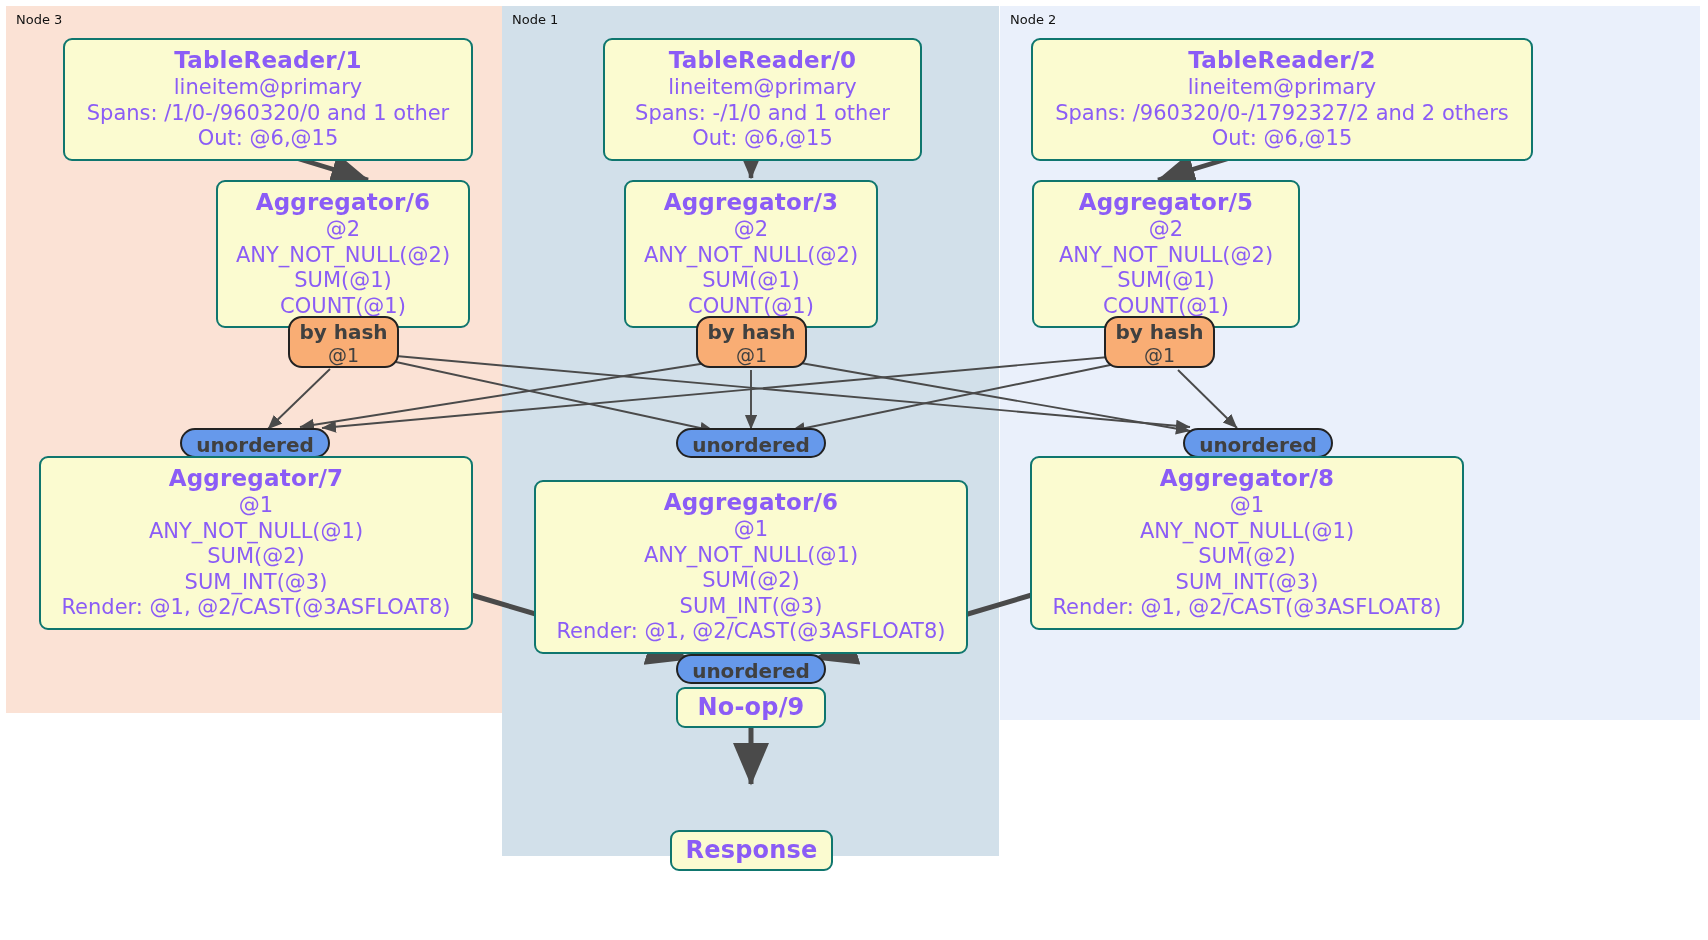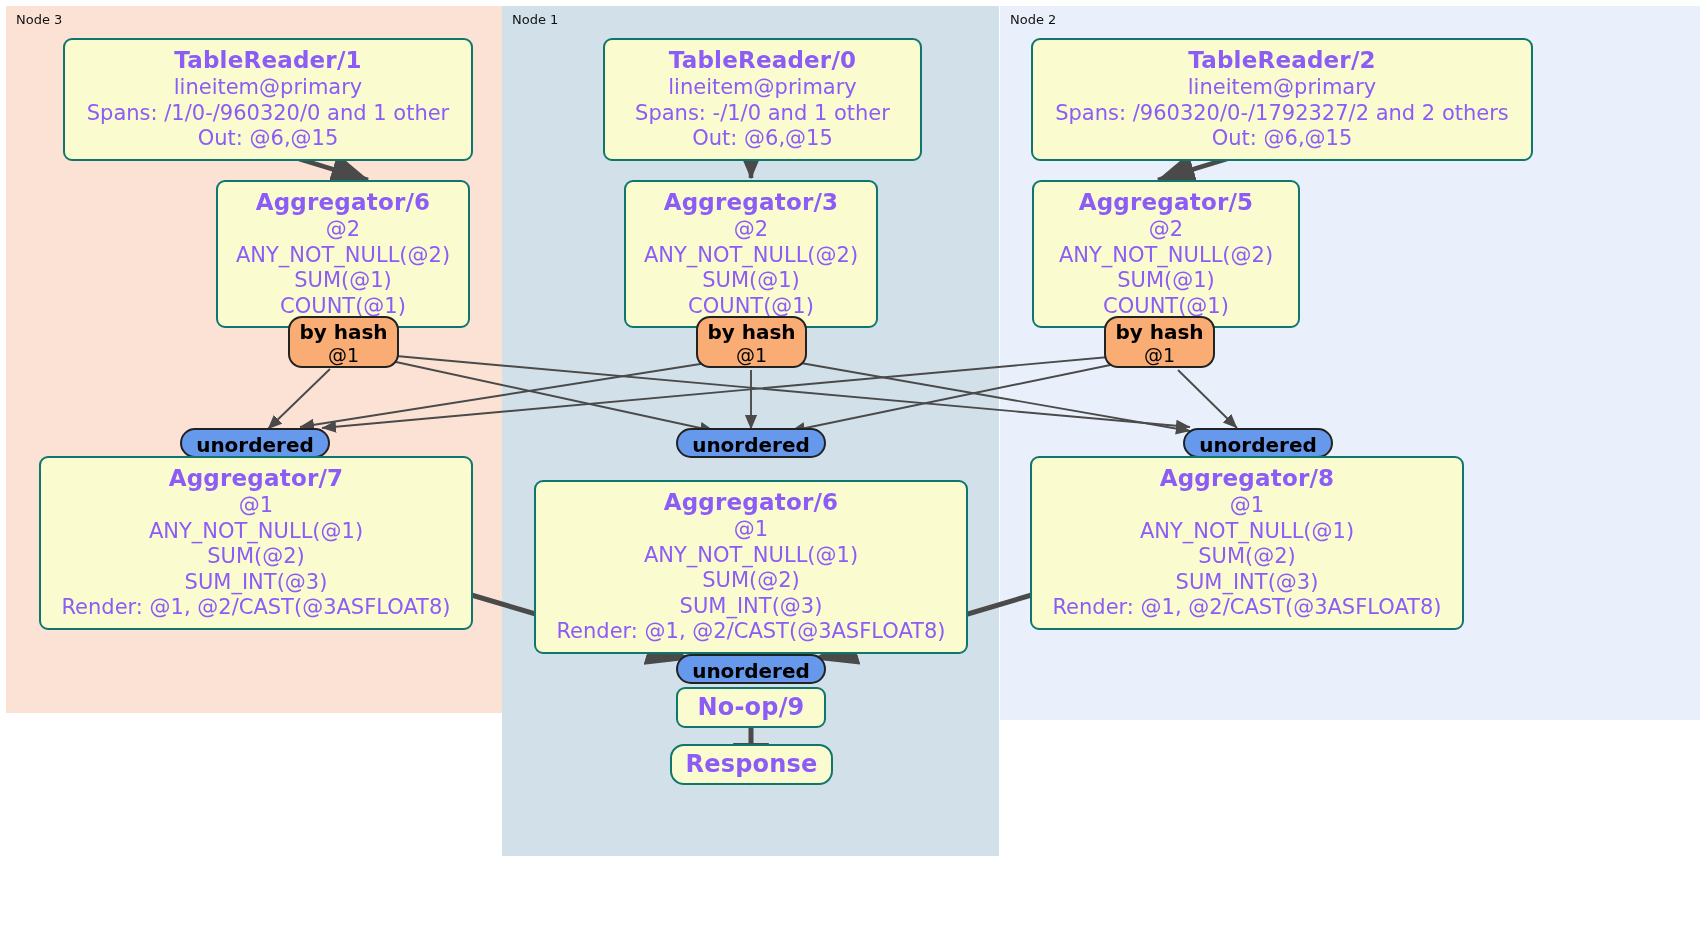--- a/index.html
+++ b/index.html
@@ -20,21 +20,21 @@
         font-size:21px;line-height:25.5px;color:#8b5cf6;}
   .proc .title{font-weight:bold;font-size:23px;line-height:29px;letter-spacing:.2px;}
   .proc .ln{font-weight:normal;white-space:nowrap;}
 
   
   .proc.compact{padding:3px 12px 4px 12px;}
   .proc.compact .title{font-size:24px;line-height:30px;}
 
   
   .pill{position:absolute;box-sizing:border-box;border:2px solid #222;border-radius:15px;
-        text-align:center;color:#000000;}
+        text-align:center;color:#404040;}
   .pill.hash{background:#f9ad74;border-radius:14px;padding:2px 0 3px 0;}
   .pill.hash .t1{font-weight:bold;font-size:20px;line-height:24px;}
   .pill.hash .t2{font-weight:normal;font-size:19px;line-height:23px;}
   .pill.uno{background:#6699eb;border-radius:16px;padding:3px 0 4px 0;}
   .pill.uno .t1{font-weight:bold;font-size:20px;line-height:25px;}
 </style>
 </head>
 <body>
 
 <div id="stage">
@@ -193,17 +193,17 @@
   </div>
 
   <div class="pill uno" style="left:676px;top:654px;width:150px;height:30px;">
     <div class="t1">unordered</div>
   </div>
 
   <div class="proc compact" style="left:676px;top:687px;width:150px;">
     <div class="title">No-op/9</div>
   </div>
 
-  <div class="proc compact" style="left:670px;top:744px;width:163px;border-radius:14px;">
+  <div class="proc compact" style="left:670px;top:830px;width:163px;">
     <div class="title">Response</div>
   </div>
 
 </div>
 
 </body></html>

